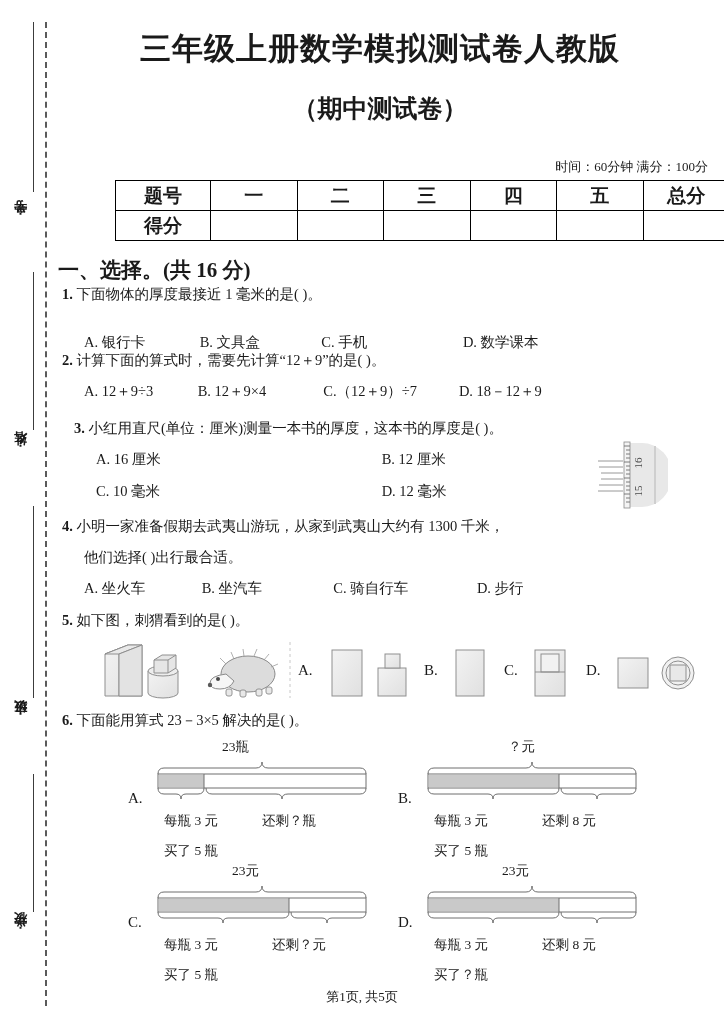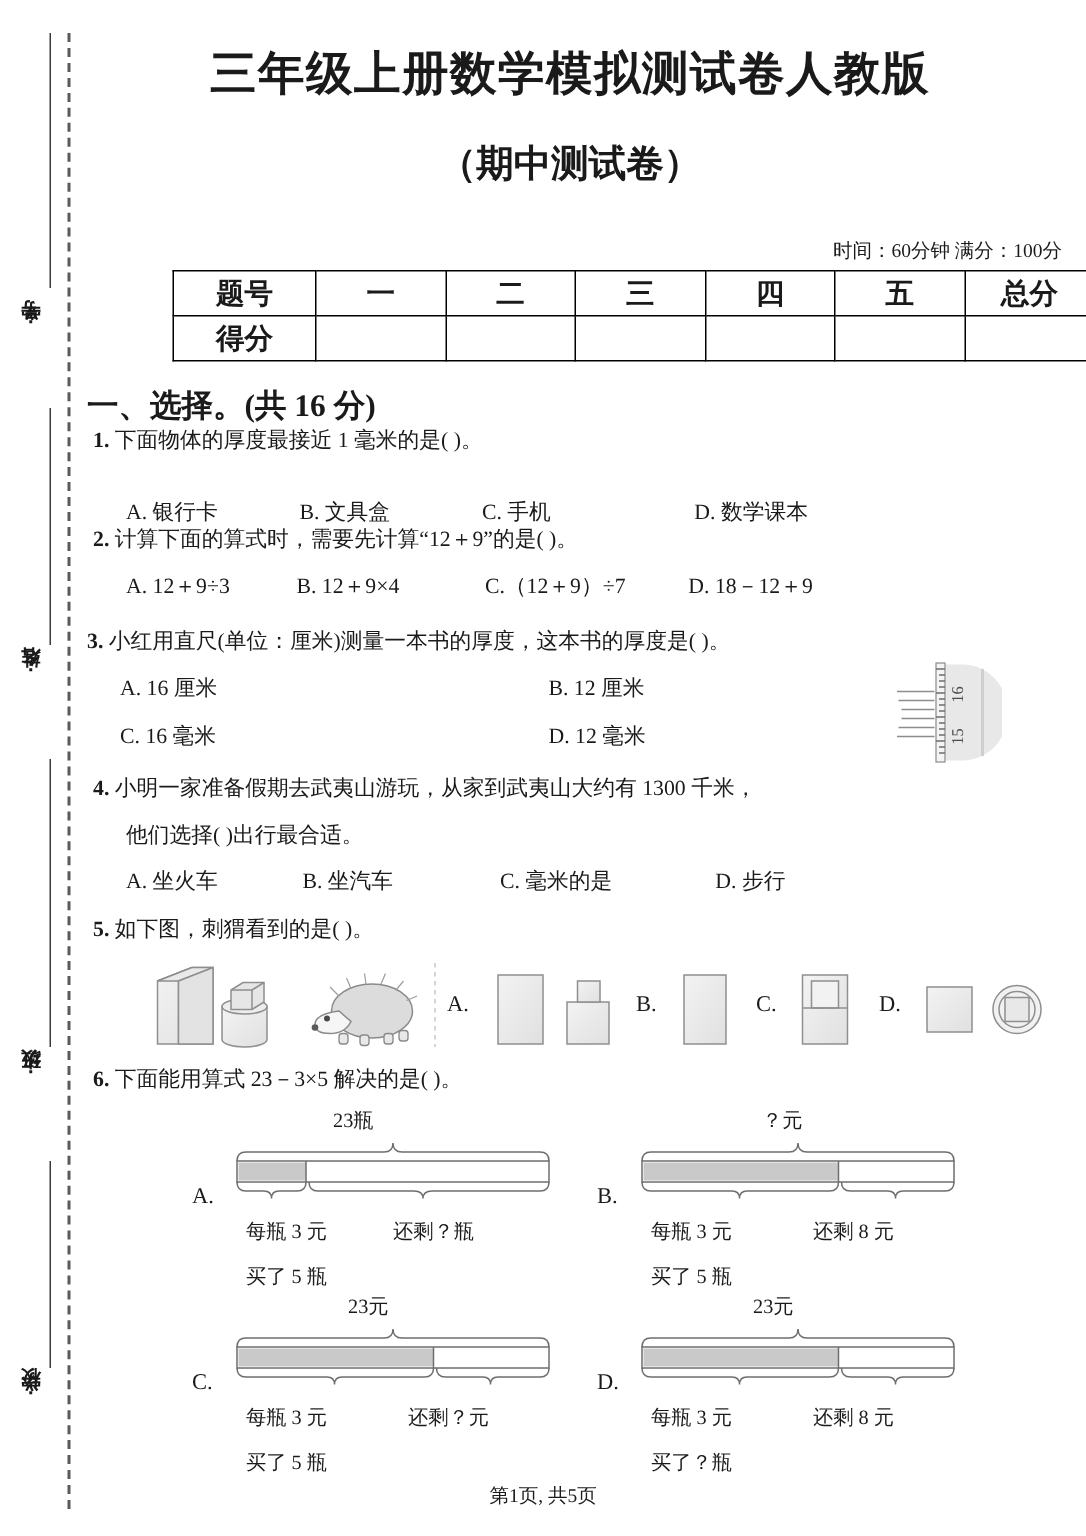--- a/index.html
+++ b/index.html
@@ -184,31 +184,31 @@
       <span>计算下面的算式时，需要先计算“12＋9”的是(        )。</span>
     </div>
     <div class="opts" style="margin-top:9px; margin-left:22px;">
       <span class="opt" style="width:110px;">A. 12＋9÷3</span>
       <span class="opt" style="width:122px;">B. 12＋9×4</span>
       <span class="opt" style="width:132px;">C.（12＋9）÷7</span>
       <span class="opt">D. 18－12＋9</span>
     </div>
   </div>
 
-  <div class="q" style="left:58px; top:418px;">
+  <div class="q" style="left:74px; top:418px;">
     <div class="stem">
       <span class="qnum">3.</span>
       <span>小红用直尺(单位：厘米)测量一本书的厚度，这本书的厚度是(        )。</span>
     </div>
     <div class="opts" style="margin-top:9px; margin-left:22px;">
       <span class="opt" style="width:282px;">A. 16 厘米</span>
       <span class="opt">B. 12 厘米</span>
     </div>
     <div class="opts" style="margin-top:10px; margin-left:22px;">
-      <span class="opt" style="width:282px;">C. 16 毫米</span>
+      <span class="opt" style="width:282px;">C. 10 毫米</span>
       <span class="opt">D. 12 毫米</span>
     </div>
   </div>
 
   <div class="ruler-pic">
     <svg width="72" height="68" viewBox="0 0 72 68">
 
       <path d="M46 2 a30 32 0 0 1 0 64 L30 66 L30 2 Z" fill="#e8e8e8" stroke="none"></path>
 
       <rect x="28" y="1" width="6" height="66" fill="#f4f4f4" stroke="#8a8a8a" stroke-width="0.8"></rect>
@@ -248,21 +248,21 @@
 
   <div class="q" style="left:62px; top:516px;">
     <div class="stem">
       <span class="qnum">4.</span>
       <span>小明一家准备假期去武夷山游玩，从家到武夷山大约有 1300 千米，</span>
     </div>
     <div class="stem" style="margin-top:9px; margin-left:22px;">他们选择(      )出行最合适。</div>
     <div class="opts" style="margin-top:9px; margin-left:22px;">
       <span class="opt" style="width:114px;">A. 坐火车</span>
       <span class="opt" style="width:128px;">B. 坐汽车</span>
-      <span class="opt" style="width:140px;">C. 毫米的是</span>
+      <span class="opt" style="width:140px;">C. 骑自行车</span>
       <span class="opt">D. 步行</span>
     </div>
   </div>
 
   <div class="q" style="left:62px; top:610px;">
     <div class="stem">
       <span class="qnum">5.</span>
       <span>如下图，刺猬看到的是(        )。</span>
     </div>
   </div>

